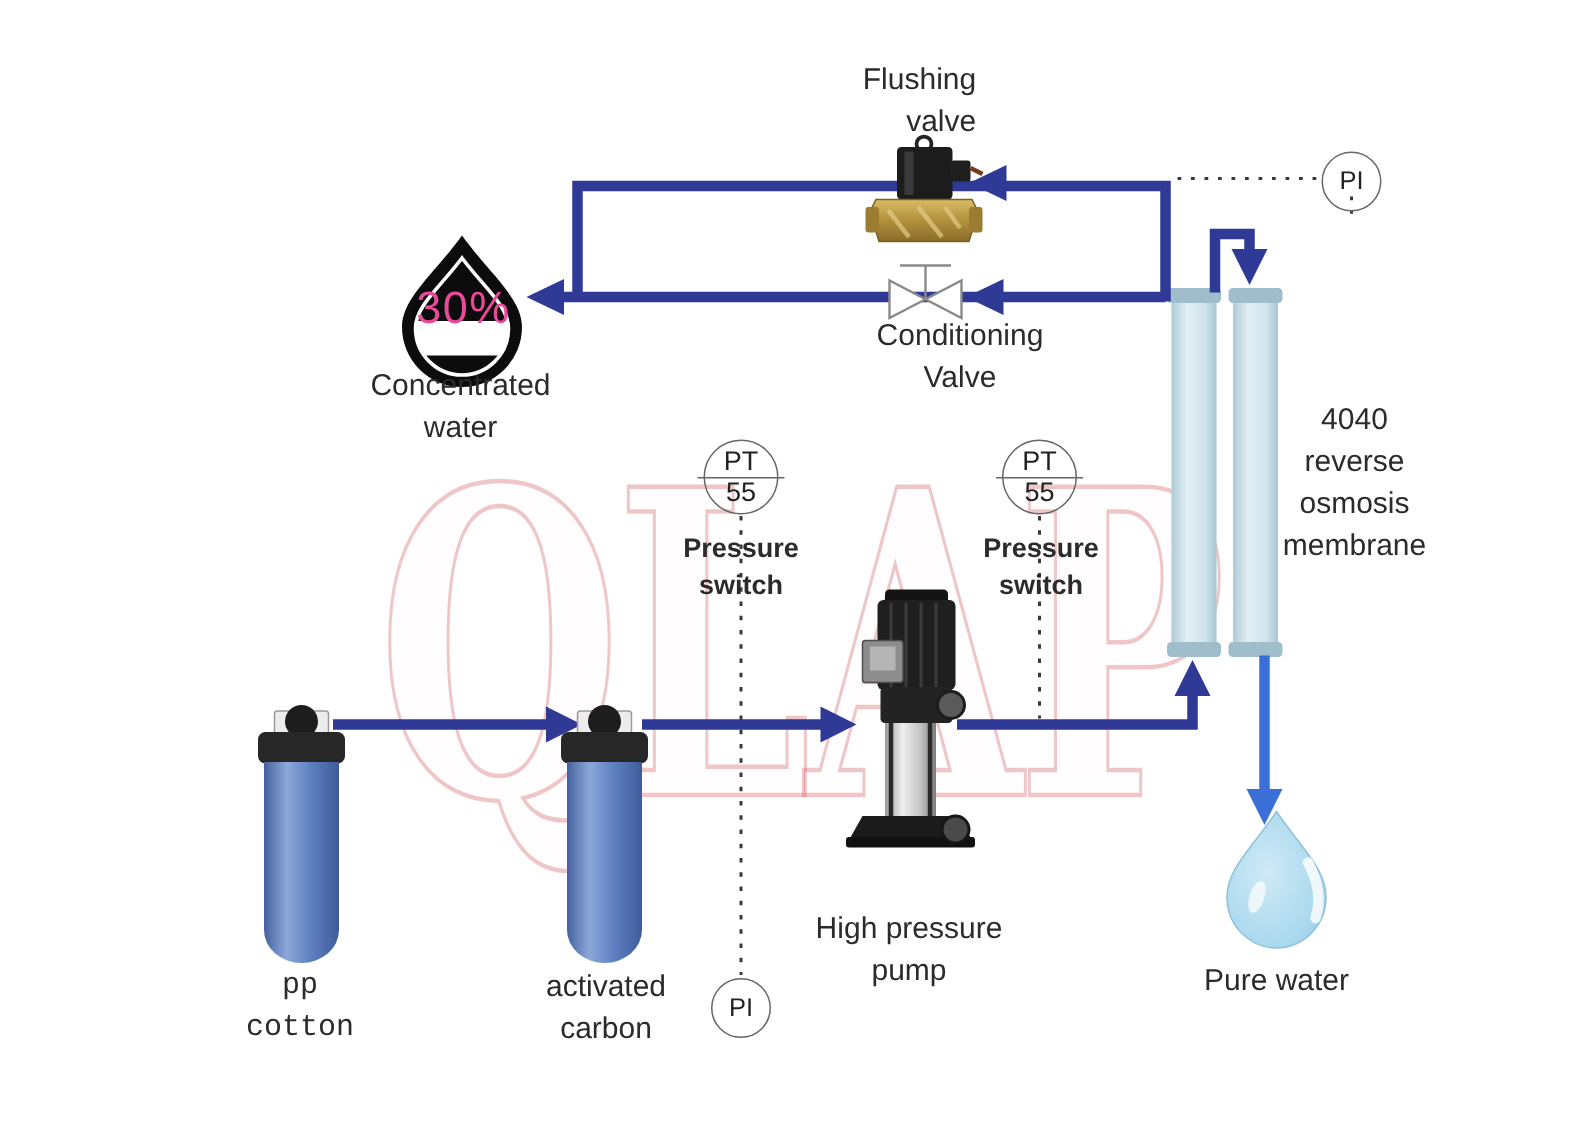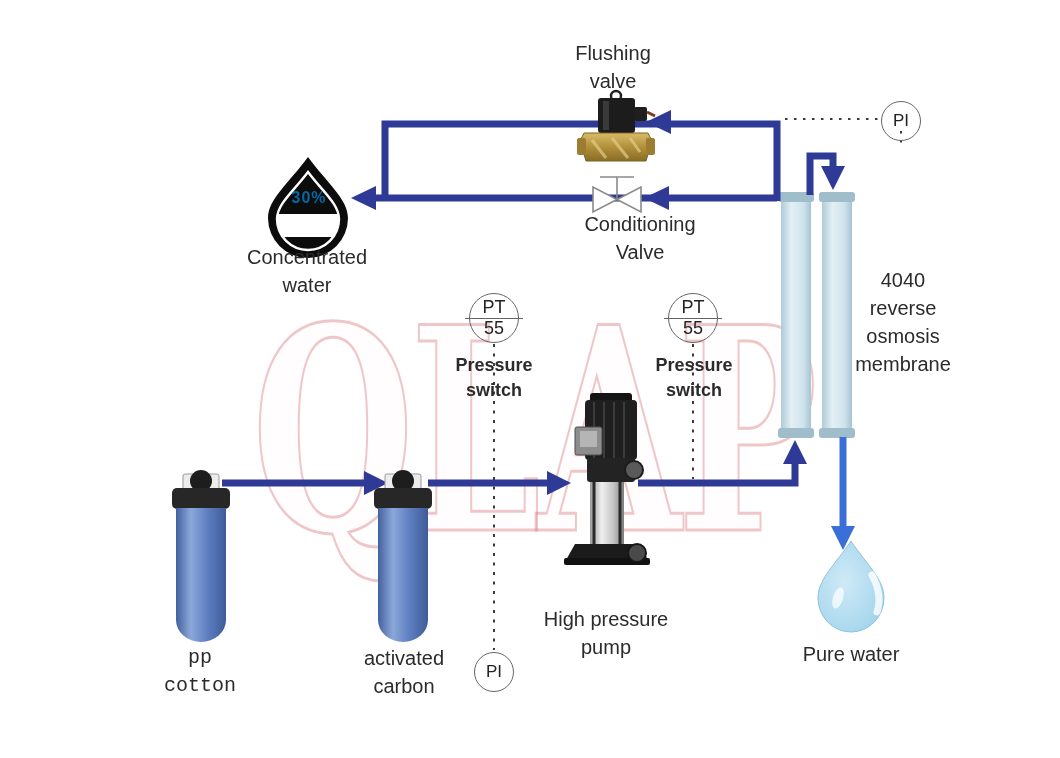--- a/index.html
+++ b/index.html
@@ -15,21 +15,21 @@
     color:rgba(255,247,247,0.30);
     -webkit-text-stroke:3px rgba(208,92,98,0.34);
     transform:scaleX(0.66);transform-origin:left top;
     letter-spacing:-6px;white-space:nowrap;pointer-events:none;
   }
   svg.layer{position:absolute;left:0;top:0;z-index:1;}
   .lbl{position:absolute;z-index:2;text-align:center;transform:translateX(-50%);
        font-size:20px;line-height:28px;color:#2b2b2b;white-space:nowrap;}
   .lbl.small{font-size:18px;line-height:25px;font-weight:bold;}
   .pct{position:absolute;z-index:3;transform:translateX(-50%);
-       font-size:16px;font-weight:bold;color:#0369a1;letter-spacing:1px;}
+       font-size:30px;font-weight:normal;color:#ec4899;letter-spacing:1px;}
   .instr{position:absolute;z-index:2;border:1.4px solid #666;border-radius:50%;
          background:transparent;display:flex;flex-direction:column;align-items:center;
          justify-content:center;box-sizing:border-box;}
   .instr .txt{font-size:17px;color:#222;line-height:18px;}
   .pt{width:50px;height:50px;}
   .pt .mid{position:absolute;left:-5px;right:-5px;top:49%;height:1.4px;background:#666;}
   .pt .txt{font-size:18px;line-height:21px;}
   .pi{width:40px;height:40px;}
 </style>
 </head>
@@ -187,21 +187,21 @@
   <div class="instr pt" style="left:668px;top:293px;">
     <span class="txt">PT</span>
     <span class="mid"></span>
     <span class="txt">55</span>
   </div>
 
   <div class="instr pi" style="left:474px;top:652px;">
     <span class="txt">PI</span>
   </div>
 
-  <div class="lbl" style="left:613px;top:39px;">
+  <div class="lbl" style="left:613px;top:39px;text-align:right;">
     <div>Flushing</div>
     <div>valve</div>
   </div>
 
   <div class="lbl" style="left:616px;top:210px;margin-left:24px;">
     <div>Conditioning</div>
     <div>Valve</div>
   </div>
 
   <div class="pct" style="left:309px;top:189px;">30%</div>

